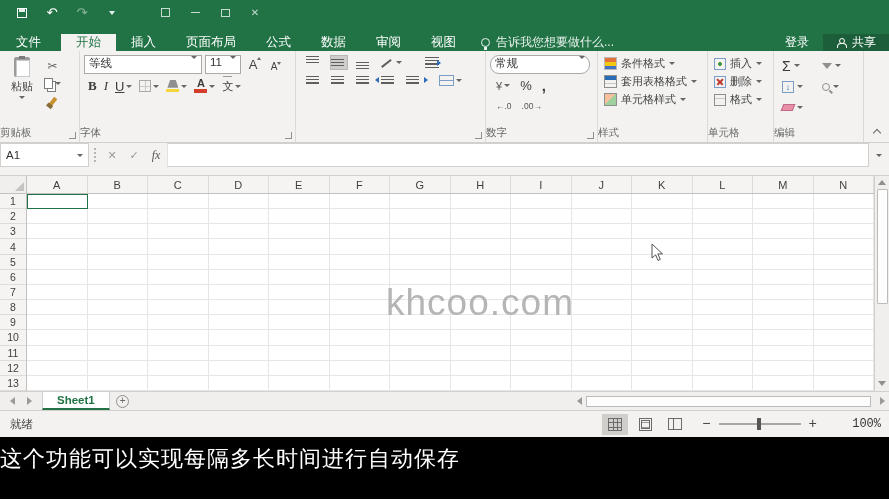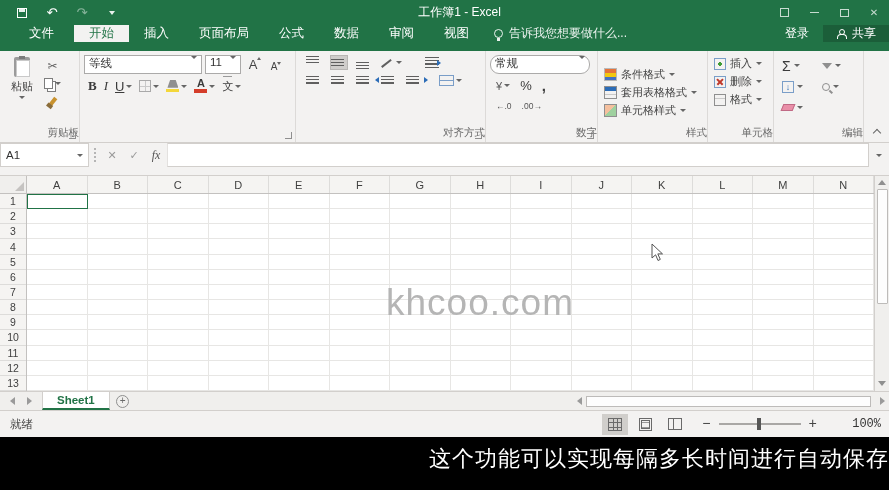--- a/index.html
+++ b/index.html
@@ -17,38 +17,38 @@
   .dim { opacity:.45; }
   .caret-d { width:0; height:0; border-left:3px solid transparent; border-right:3px solid transparent; border-top:4px solid rgba(255,255,255,.9); }
   .win-title { flex:1; text-align:center; font-size:12px; color:#fff; }
   .win-controls { display:flex; align-items:center; height:25px; }
   .win-controls .wbtn { width:30px; height:25px; display:flex; align-items:center; justify-content:center; color:rgba(255,255,255,.75); font-size:10px; }
   .i-ribbonopts { width:9px; height:9px; border:1px solid rgba(255,255,255,.75); position:relative; }
   .i-maxbox { width:9px; height:8px; border:1px solid rgba(255,255,255,.75); }
   .i-minline { width:9px; height:1px; background:rgba(255,255,255,.75); }
 
   
-  .tabrow { height:26px; background:#217346; display:flex; align-items:flex-start; color:#fff;padding-left:13px; }
+  .tabrow { height:26px; background:#217346; display:flex; align-items:flex-end; color:#fff; }
   .rtab { display:flex; align-items:center; padding:0 15px; font-size:12.5px; cursor:default; }
   .rtab.file { padding:0 16px; margin-right:4px; }
   .rtab.active { background:#f3f2f1; color:#217346; }
   .tellme { display:flex; align-items:center; gap:6px; margin-left:10px; color:rgba(255,255,255,.9); font-size:12px; }
   .i-bulb { width:9px; height:9px; border:1.2px solid rgba(255,255,255,.9); border-radius:50%; position:relative; }
   .i-bulb::after { content:""; position:absolute; left:2px; top:8px; width:3px; height:3px; background:rgba(255,255,255,.9); }
   .tab-spacer { flex:1; }
   .signin { display:flex; align-items:center; padding:0 14px; font-size:12px; }
   .share { display:flex; align-items:center; gap:6px; padding:0 13px; font-size:12px; background:rgba(0,0,0,.18); }
   .i-person { width:10px; height:10px; position:relative; }
   .i-person::before { content:""; position:absolute; left:3px; top:0; width:4px; height:4px; border:1px solid #fff; border-radius:50%; }
   .i-person::after { content:""; position:absolute; left:1px; top:5px; width:8px; height:4px; border:1px solid #fff; border-bottom:none; border-radius:4px 4px 0 0; }
 
   
   .ribbon { height:92px; background:#f3f2f1; border-bottom:1px solid #d2cfcc; display:flex; position:relative; }
   .rgroup { position:relative; border-right:1px solid #dcdad8; padding:4px 4px 16px 4px; }
-  .glabel { position:absolute; bottom:2px; left:12px; right:0; text-align:right; font-size:10.5px; color:#696969; }
+  .glabel { position:absolute; bottom:2px; left:0; right:0; text-align:left; font-size:10.5px; color:#696969; }
   .launcher { position:absolute; right:3px; bottom:3px; width:7px; height:7px; border-right:1px solid #8f8f8f; border-bottom:1px solid #8f8f8f; }
   .dd { width:0; height:0; border-left:3px solid transparent; border-right:3px solid transparent; border-top:3.5px solid #666; flex:0 0 auto; }
   .rbtn { display:flex; align-items:center; justify-content:center; gap:2px; cursor:default; }
 
   
   .g-clip { width:80px; display:flex; gap:4px; }
   .paste-big { width:36px; display:flex; flex-direction:column; align-items:center; gap:2px; padding-top:2px; }
   .i-clipboard { width:16px; height:20px; background:#9b9b9b; border-radius:2px; position:relative; }
   .i-clipboard::before { content:""; position:absolute; left:2px; top:3px; width:12px; height:15px; background:#fff; border:1px solid #c9c9c9; }
   .i-clipboard::after { content:""; position:absolute; left:5px; top:-1px; width:6px; height:3px; background:#7b7b7b; }
@@ -110,21 +110,21 @@
   
   .g-number { width:112px; display:flex; flex-direction:column; gap:3px; }
   .combo-numfmt { width:100px;border-radius:9px; }
   .num-row { display:flex; align-items:center; gap:10px; padding-left:6px; height:17px; }
   .glyph-acct { font-size:11px; color:#5a5a5a; }
   .glyph-pct { font-size:13px; color:#3b3b3b; }
   .glyph-comma { font-size:15px; font-weight:bold; color:#3b3b3b; line-height:8px; }
   .dec { font-size:8.5px; color:#555; letter-spacing:0; }
 
   
-  .g-styles { width:110px; display:flex; flex-direction:column; gap:3px; padding-top:16px; }
+  .g-styles { width:110px; display:flex; flex-direction:column; gap:3px; padding-top:5px; }
   .srow { display:flex; align-items:center; gap:4px; font-size:11px; color:#444; height:15px; padding-left:2px; }
   .i-cond { width:13px; height:13px; border:1px solid #b9b9b9; background:linear-gradient(180deg,#e57339 0 4px,#f2c811 4px 8px,#4472c4 8px 13px); }
   .i-table { width:13px; height:13px; border:1px solid #8f8f8f; background:
       linear-gradient(#2b6cb7,#2b6cb7) top/100% 4px no-repeat,
       repeating-linear-gradient(to bottom,transparent 0 3px,#c9c9c9 3px 4px); }
   .i-cellstyle { width:13px; height:13px; border:1px solid #8f8f8f; background:linear-gradient(135deg,#f5c09e 0 50%,#9fd19f 50% 100%); }
 
   
   .g-cells { width:66px; display:flex; flex-direction:column; gap:3px; padding-top:5px; }
   .i-insert { width:12px; height:12px; border:1px solid #7a9ec8; position:relative; }
@@ -208,21 +208,21 @@
   .i-viewlayout { width:13px; height:13px; border:1px solid #6a6a6a; display:flex; align-items:center; justify-content:center; }
   .i-viewlayout::after { content:""; width:7px; height:7px; border:1px solid #6a6a6a; background:repeating-linear-gradient(to bottom,transparent 0 1.5px,#9a9a9a 1.5px 2.2px); }
   .i-viewbreak { width:14px; height:12px; border:1px solid #6a6a6a; background:linear-gradient(#6a6a6a,#6a6a6a) 4px 0/1px 100% no-repeat; }
   .zoomctl { display:flex; align-items:center; gap:8px; margin-right:10px; }
   .zsign { font-size:14px; color:#444; }
   .z-track { width:82px; height:2px; background:#a9a7a5; position:relative; }
   .z-thumb { position:absolute; left:38px; top:-5px; width:4px; height:12px; background:#555; }
   .zoom-level { font-size:12px; color:#333; width:38px; text-align:right; margin-right:8px;margin-left:16px; }
 
   
-  .subtitle { height:53px; background:#000; display:flex; justify-content:flex-end; }
+  .subtitle { height:62px; background:#000; display:flex; justify-content:flex-start; }
   .subtitle span { margin-top:7px; font-size:22px; color:#fff; letter-spacing:1px; }
 
   
   .cursor { position:absolute; left:651px; top:243px; z-index:50; pointer-events:none; }
 </style>
 </head>
 <body>
 
 <div class="app">
 
@@ -234,21 +234,20 @@
       <span class="qbtn">
           <span class="glyph-undo">↶</span>
         </span>
       <span class="qbtn dim">
           <span class="glyph-redo">↷</span>
         </span>
       <span class="qbtn">
           <span class="caret-d"></span>
         </span>
     </div>
-    <div class="win-title">工作簿1 - Excel</div>
     <div class="win-controls">
       <span class="wbtn">
           <span class="i-ribbonopts"></span>
         </span>
       <span class="wbtn">
           <span class="i-minline"></span>
         </span>
       <span class="wbtn">
           <span class="i-maxbox"></span>
         </span>
@@ -347,20 +346,21 @@
               <span class="stack-a">A</span>
               <span class="bar bar-red"></span>
             </span>
           <span class="dd"></span>
         </span>
         <span class="rbtn">
             <span class="phonetic">文</span>
             <span class="dd"></span>
           </span>
       </div>
+      <span class="glabel">字体</span>
       <span class="launcher"></span>
     </div>
 
     <div class="rgroup g-align">
       <div class="al-row">
         <span class="libox v-top">
             <span class="li li-sm"></span>
           </span>
         <span class="libox v-mid selbtn">
             <span class="li li-sm"></span>
@@ -390,21 +390,20 @@
             <span class="li"></span>
           </span>
         <span class="libox v-mid ind ind-r">
             <span class="li"></span>
           </span>
         <span class="rbtn" style="margin-left:8px">
             <span class="i-merge"></span>
             <span class="dd"></span>
           </span>
       </div>
-      <span class="glabel">对齐方式</span>
       <span class="launcher"></span>
     </div>
 
     <div class="rgroup g-number">
       <div class="combo combo-numfmt">
         <span>常规</span>
         <span class="dd"></span>
       </div>
       <div class="num-row">
         <span class="rbtn">

